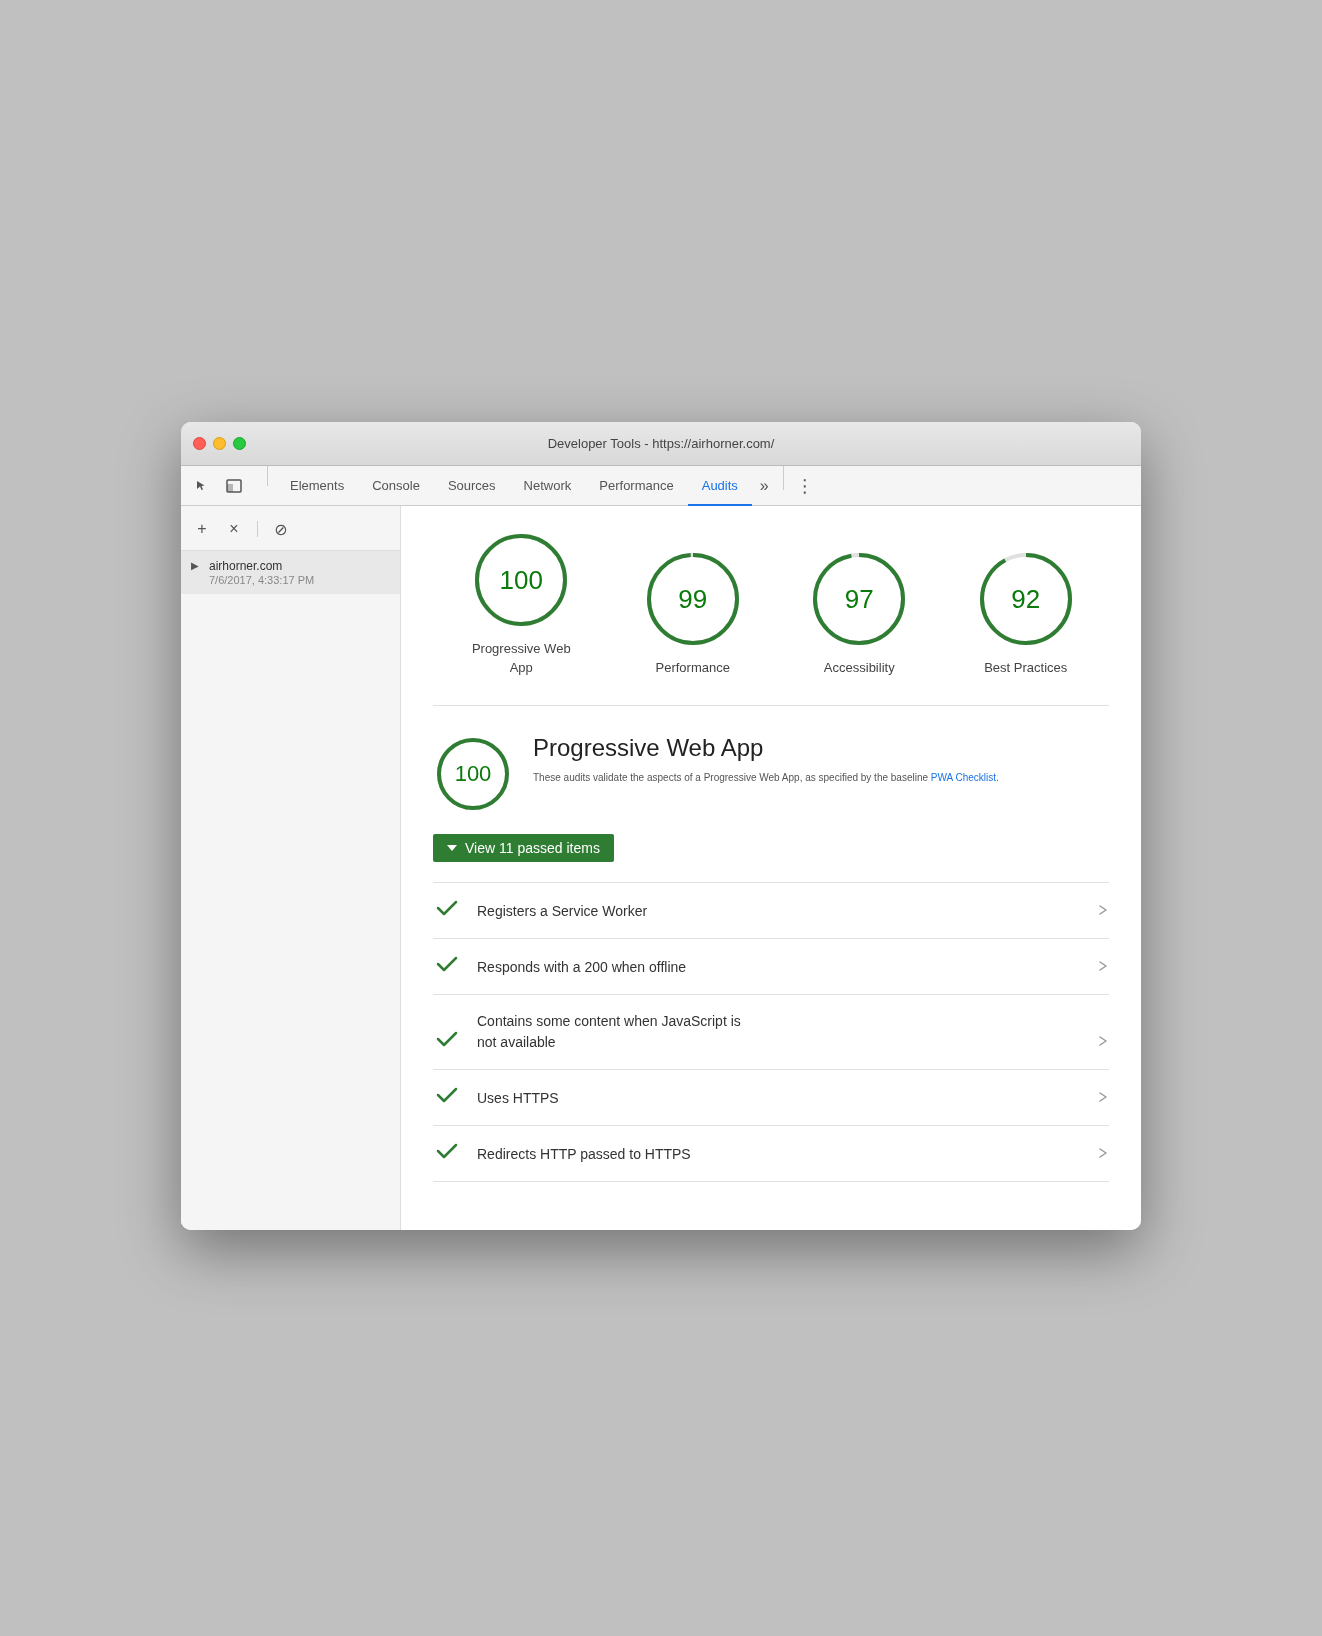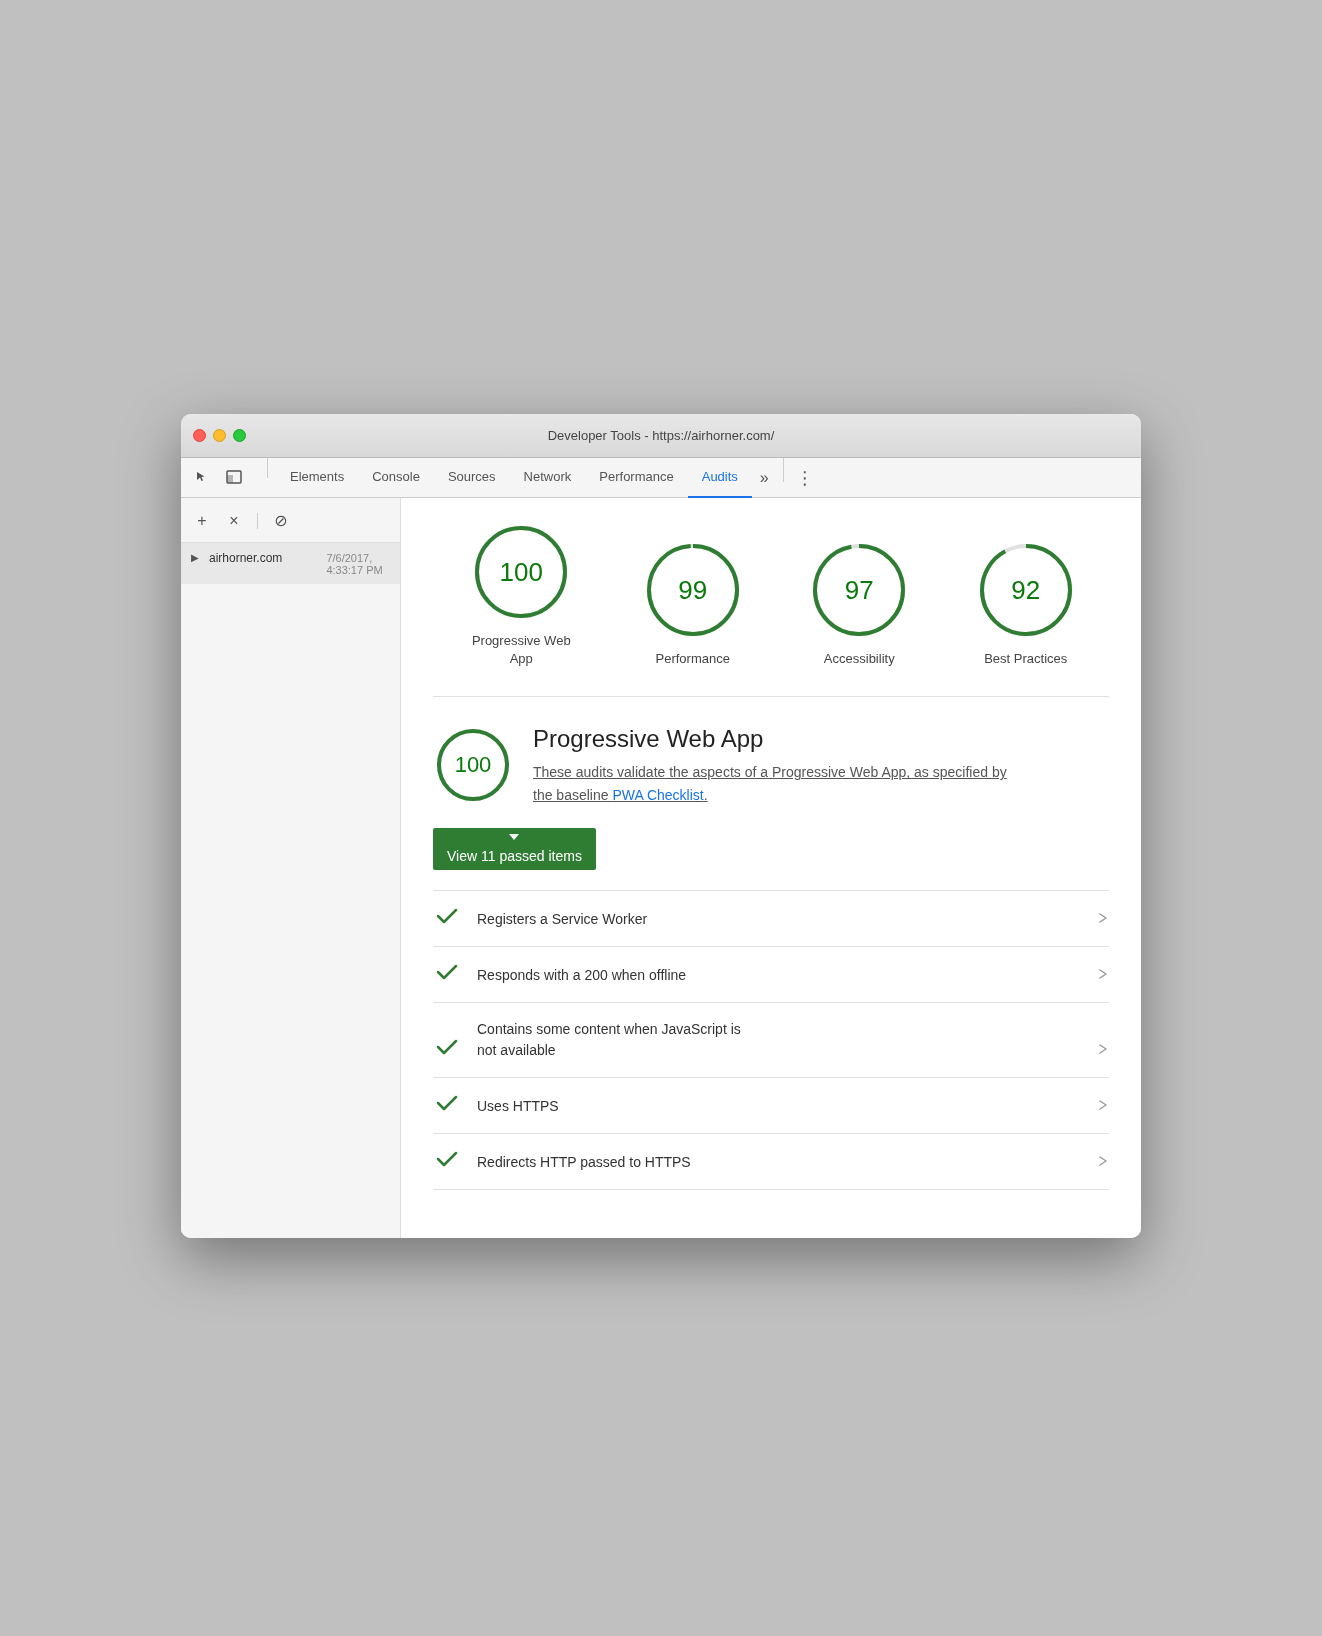--- a/index.html
+++ b/index.html
@@ -192,21 +192,21 @@
       height: 14px;
       margin-right: 4px;
       margin-top: 1px;
       color: #555;
       font-size: 10px;
       flex-shrink: 0;
     }
 
     .sidebar-item-info {
       display: flex;
-      gap: 44px;
+      flex-direction: column;
     }
 
     .sidebar-item-title {
       font-size: 12px;
       color: #333;
       font-weight: 500;
     }
 
     .sidebar-item-subtitle {
       font-size: 11px;
@@ -302,46 +302,44 @@
     }
 
     .pwa-info h2 {
       font-size: 24px;
       font-weight: 400;
       color: #222;
       margin-bottom: 8px;
     }
 
     .pwa-info p {
-      font-size: 14px;
+      font-size: 10px;
       color: #555;
       line-height: 1.6;
       max-width: 480px;
-      text-decoration: underline;
     }
 
     .pwa-link {
       color: #1a73e8;
       text-decoration: none;
     }
 
     
     .view-passed-btn {
       display: inline-flex;
       align-items: center;
       gap: 8px;
       background: #2e7d32;
       color: white;
       padding: 6px 14px;
       border-radius: 2px;
       font-size: 14px;
       cursor: pointer;
       margin-bottom: 20px;
       border: none;
-      flex-direction: column;
     }
 
     .view-passed-btn .arrow-down {
       width: 0;
       height: 0;
       border-left: 5px solid transparent;
       border-right: 5px solid transparent;
       border-top: 6px solid white;
     }
 

